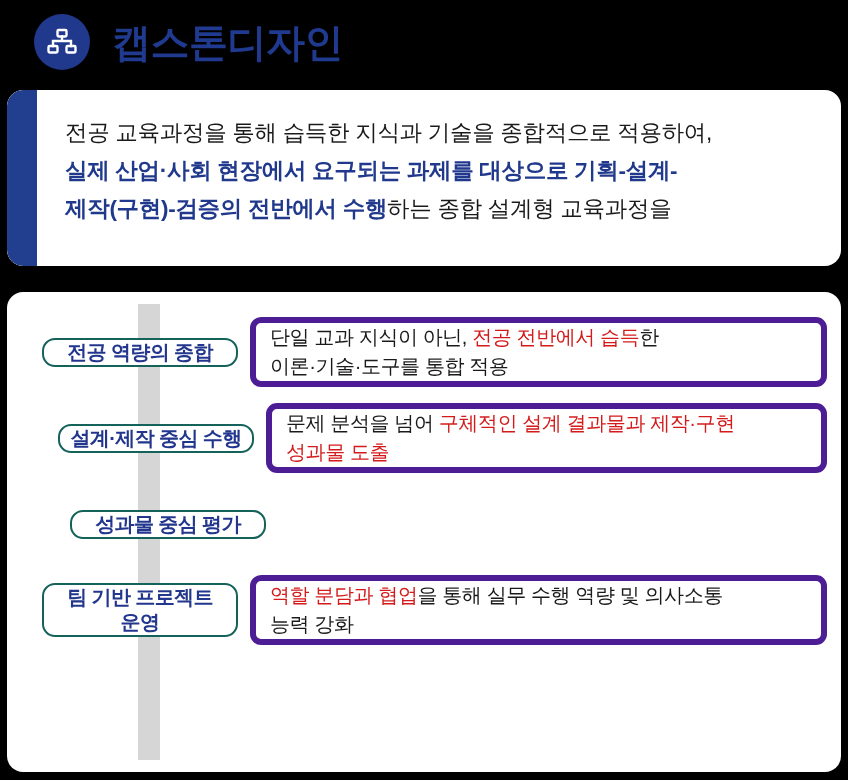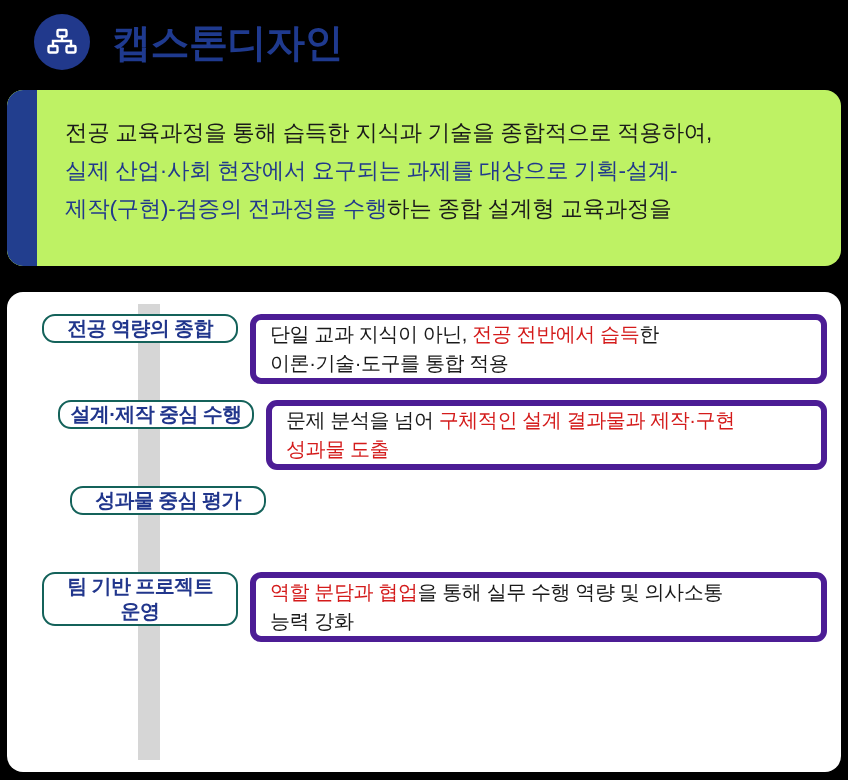--- a/index.html
+++ b/index.html
@@ -54,21 +54,21 @@
     white-space: nowrap;
   }
 
   
   .desc-card {
     position: absolute;
     left: 7px;
     top: 90px;
     width: 834px;
     height: 176px;
-    background: #bef264;
+    background: #ffffff;
     border-radius: 16px;
     overflow: hidden;
   }
   .desc-accent {
     position: absolute;
     left: 0;
     top: 0;
     width: 30px;
     height: 100%;
     background: #223e8e;
@@ -79,21 +79,21 @@
     position: absolute;
     left: 58px;
     top: 24px;
     right: 18px;
     font-size: 22.5px;
     line-height: 38px;
     color: #1a1a1a;
     letter-spacing: -0.3px;
   }
   .desc-text .nb {
-    font-weight: normal;
+    font-weight: bold;
     color: #21398c;
   }
 
   
   .panel {
     position: absolute;
     left: 7px;
     top: 292px;
     width: 834px;
     height: 480px;
@@ -115,21 +115,21 @@
     top: 0;
     width: 100%;
     height: 100%;
   }
   .row {
     position: absolute;
     left: 35px;
     right: 14px;
     height: 76px;
     display: flex;
-    align-items: flex-start;
+    align-items: center;
   }
   .row.r0 { top: 22px; }
   .row.r1 { top: 108px; margin-left: 16px; }
   .row.r2 { top: 194px; padding-left: 28px; }
   .row.r3 { top: 280px; }
   .row.r4 { top: 366px; }
 
   .chip {
     position: relative;
     z-index: 2;
@@ -183,21 +183,21 @@
         <rect x="3.5" y="21" width="9" height="6.5" rx="1.2" fill="none" stroke="#ffffff" stroke-width="2.4"></rect>
         <rect x="21.5" y="21" width="9" height="6.5" rx="1.2" fill="none" stroke="#ffffff" stroke-width="2.4"></rect>
         <path d="M17 11.5 L17 16 M8 21 L8 16 L26 16 L26 21" fill="none" stroke="#ffffff" stroke-width="2.4" stroke-linecap="square"></path>
       </svg>
     </div>
     <div class="page-title">캡스톤디자인</div>
   </div>
 
   <div class="desc-card">
     <div class="desc-accent"></div>
-    <div class="desc-text"><span>전공 교육과정을 통해 습득한 지식과 기술을 종합적으로 적용하여,</span><br><span class="nb">실제 산업·사회 현장에서 요구되는 과제를 대상으로 기획-설계-</span><br><span class="nb">제작(구현)-검증의 전과정을 수행</span><span>하는 종합 설계형 교육과정을</span></div>
+    <div class="desc-text"><span>전공 교육과정을 통해 습득한 지식과 기술을 종합적으로 적용하여,</span><br><span class="nb">실제 산업·사회 현장에서 요구되는 과제를 대상으로 기획-설계-</span><br><span class="nb">제작(구현)-검증의 전반에서 수행</span><span>하는 종합 설계형 교육과정을</span></div>
   </div>
 
   <div class="panel">
     <div class="connector"></div>
     <div class="rows">
         <div class="row r0">
           <div class="chip">전공 역량의 종합</div>
           <div class="desc-box">
             <div class="desc-body"><span>단일 교과 지식이 아닌, </span><span class="hl">전공 전반에서 습득</span><span>한</span><br><span>이론·기술·도구를 통합 적용</span></div>
           </div>

